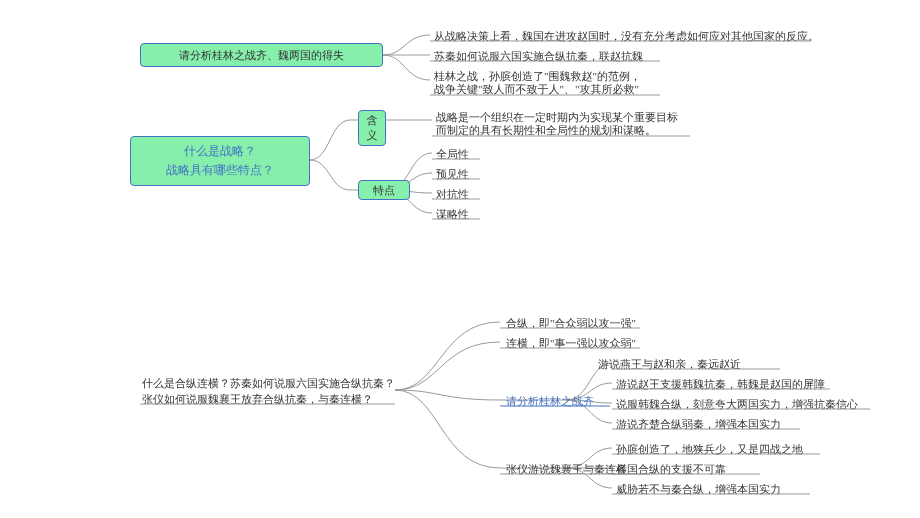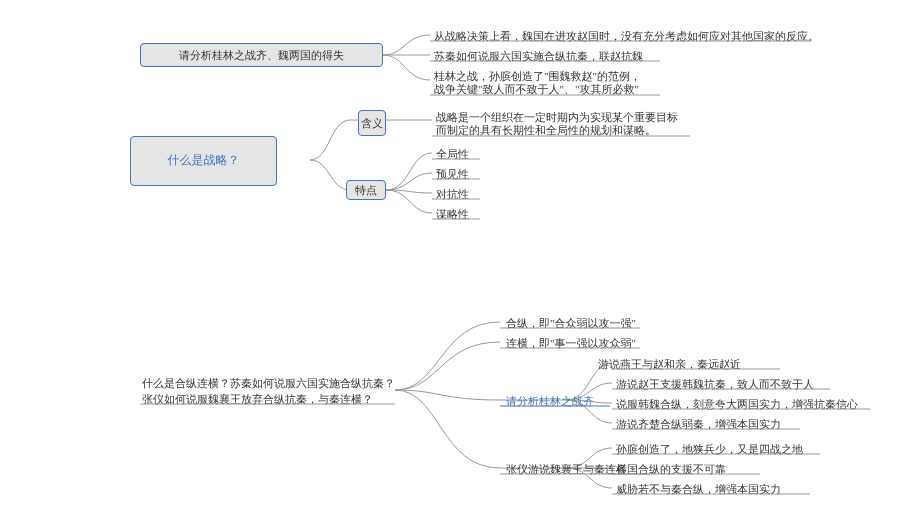--- a/index.html
+++ b/index.html
@@ -1,17 +1,17 @@
 <!DOCTYPE html>
 <html><head>
 <meta charset="utf-8">
 <style>
   body{margin:0;font-family:"SimSun","Songti SC",serif;font-size:11px;color:#333;background:#fff;width:920px;height:518px;position:relative}
   svg{position:absolute;top:0;left:0}
-  .box{position:absolute;border:1px solid #5b9bd5;border-radius:4px;text-align:center;display:flex;align-items:center;justify-content:center;padding:2px 0;box-sizing:border-box;background:#e5e5e5}
+  .box{position:absolute;border:1px solid #5b9bd5;border-radius:4px;text-align:center;display:flex;align-items:center;justify-content:center;padding:2px 8px;box-sizing:border-box;background:#86efac}
   .main{border:1.5px solid #4472c4;color:#4472c4;font-size:12px;line-height:1.6}
   .q{border:1px solid #4472c4;color:#333}
   .txt{position:absolute;white-space:nowrap;color:#333}
 </style>
 </head>
 <body>
 
 <svg width="920" height="518">
   <g stroke="#999" stroke-width="1" fill="none">
 
@@ -44,31 +44,32 @@
 </svg>
 
 <div class="box q" style="left:140px;top:43px;width:243px;height:24px">
     <span>请分析桂林之战齐、魏两国的得失</span>
   </div>
 <div class="txt" style="left:434px;top:29px">从战略决策上看，魏国在进攻赵国时，没有充分考虑如何应对其他国家的反应。</div>
 <div class="txt" style="left:434px;top:49px">苏秦如何说服六国实施合纵抗秦，联赵抗魏</div>
 <div class="txt" style="left:434px;top:69px">桂林之战，孙膑创造了"围魏救赵"的范例，</div>
 <div class="txt" style="left:434px;top:82px">战争关键"致人而不致于人"、"攻其所必救"</div>
 
-<div class="box main" style="left:130px;top:136px;width:147px;height:50px;flex-direction:column">
+<div class="box main" style="left:130px;top:136px;width:180px;height:50px;flex-direction:column">
   <span>什么是战略？</span>
+  <span>战略具有哪些特点？</span>
 </div>
 
-<div class="box q" style="left:358px;top:110px;width:28px;height:26px">
+<div class="box q" style="left:358px;top:110px;width:28px;height:36px">
     <span>含义</span>
   </div>
 <div class="txt" style="left:436px;top:110px">战略是一个组织在一定时期内为实现某个重要目标</div>
 <div class="txt" style="left:436px;top:123px">而制定的具有长期性和全局性的规划和谋略。</div>
 
-<div class="box q" style="left:346px;top:180px;width:40px;height:20px">
+<div class="box q" style="left:358px;top:180px;width:52px;height:20px">
     <span>特点</span>
   </div>
 <div class="txt" style="left:436px;top:147px">全局性</div>
 <div class="txt" style="left:436px;top:167px">预见性</div>
 <div class="txt" style="left:436px;top:187px">对抗性</div>
 <div class="txt" style="left:436px;top:207px">谋略性</div>
 
 <svg width="920" height="518" style="pointer-events:none">
   <g stroke="#999" stroke-width="1">
     <line x1="430" y1="41" x2="810" y2="41"></line>
@@ -84,21 +85,21 @@
 
 <div class="txt" style="left:142px;top:376px">什么是合纵连横？苏秦如何说服六国实施合纵抗秦？</div>
 <div class="txt" style="left:142px;top:392px">张仪如何说服魏襄王放弃合纵抗秦，与秦连横？</div>
 
 <div class="txt" style="left:506px;top:316px">合纵，即"合众弱以攻一强"</div>
 <div class="txt" style="left:506px;top:336px">连横，即"事一强以攻众弱"</div>
 <div class="txt" style="left:506px;top:394px;color:#4472c4">请分析桂林之战齐</div>
 <div class="txt" style="left:506px;top:462px">张仪游说魏襄王与秦连横</div>
 
 <div class="txt" style="left:598px;top:357px">游说燕王与赵和亲，秦远赵近</div>
-<div class="txt" style="left:616px;top:377px">游说赵王支援韩魏抗秦，致人而不致于人</div>
+<div class="txt" style="left:616px;top:377px">游说赵王支援韩魏抗秦，韩魏是赵国的屏障</div>
 <div class="txt" style="left:616px;top:397px">说服韩魏合纵，刻意夸大两国实力，增强抗秦信心</div>
 <div class="txt" style="left:616px;top:417px">游说齐楚合纵弱秦，增强本国实力</div>
 <div class="txt" style="left:616px;top:442px">孙膑创造了，地狭兵少，又是四战之地</div>
 <div class="txt" style="left:616px;top:462px">各国合纵的支援不可靠</div>
 <div class="txt" style="left:616px;top:482px">威胁若不与秦合纵，增强本国实力</div>
 
 <svg width="920" height="518" style="pointer-events:none">
   <g stroke="#999" stroke-width="1">
     <line x1="140" y1="404" x2="395" y2="404"></line>
     <line x1="500" y1="328" x2="640" y2="328"></line>

